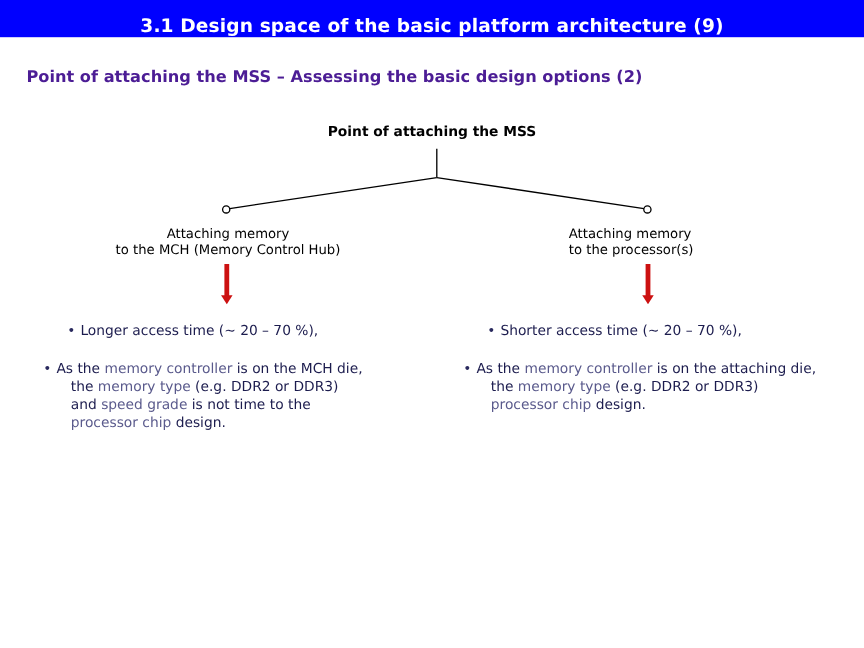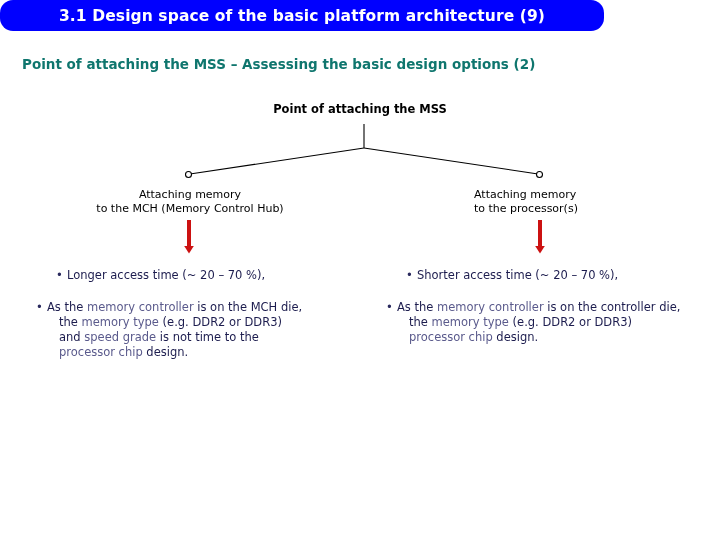--- a/index.html
+++ b/index.html
@@ -13,44 +13,43 @@
     font-family: "DejaVu Sans", sans-serif;
     overflow: hidden;
     position: relative;
   }
 
   
   #title-bar {
     position: absolute;
     left: 0;
     top: 0;
-    width: 604px;
+    width: 720px;
     height: 31px;
     background: #0000ff;
     display: flex;
-    align-items: center;
+    align-items: flex-end;
     justify-content: center;
-    border-radius: 13px;
   }
   #title-bar .title-text {
     color: #ffffff;
     font-size: 15.5px;
     font-weight: 600;
     letter-spacing: 0.1px;
     white-space: nowrap;
   }
 
   
   #subtitle {
     position: absolute;
     left: 22px;
     top: 56px;
     font-size: 13.5px;
     font-weight: 600;
-    color: #0f766e;
+    color: #4c1d95;
     white-space: nowrap;
   }
 
   
   #tree-root-label {
     position: absolute;
     left: 0;
     top: 102px;
     width: 720px;
     text-align: center;
@@ -199,19 +198,19 @@
 <div class="bullet-col" id="col-right">
 
   <div class="bullet-row first-bullet">
     <span class="bullet-mark">•</span>
     <span class="bullet-body txt-dark">Shorter access time (~ 20 – 70 %),</span>
   </div>
 
   <div class="bullet-row second-bullet">
     <span class="bullet-mark">•</span>
     <span class="bullet-body">
-      <span class="txt-dark">As the </span><span class="txt-soft">memory controller</span><span class="txt-dark"> is on the controller die,</span>
+      <span class="txt-dark">As the </span><span class="txt-soft">memory controller</span><span class="txt-dark"> is on the attaching die,</span>
       <span class="cont"><span class="txt-dark">the </span><span class="txt-soft">memory type</span><span class="txt-dark"> (e.g. DDR2 or DDR3)</span></span>
       <span class="cont"><span class="txt-soft">processor chip</span><span class="txt-dark"> design.</span></span>
     </span>
   </div>
 
 </div>
 
 </body></html>

